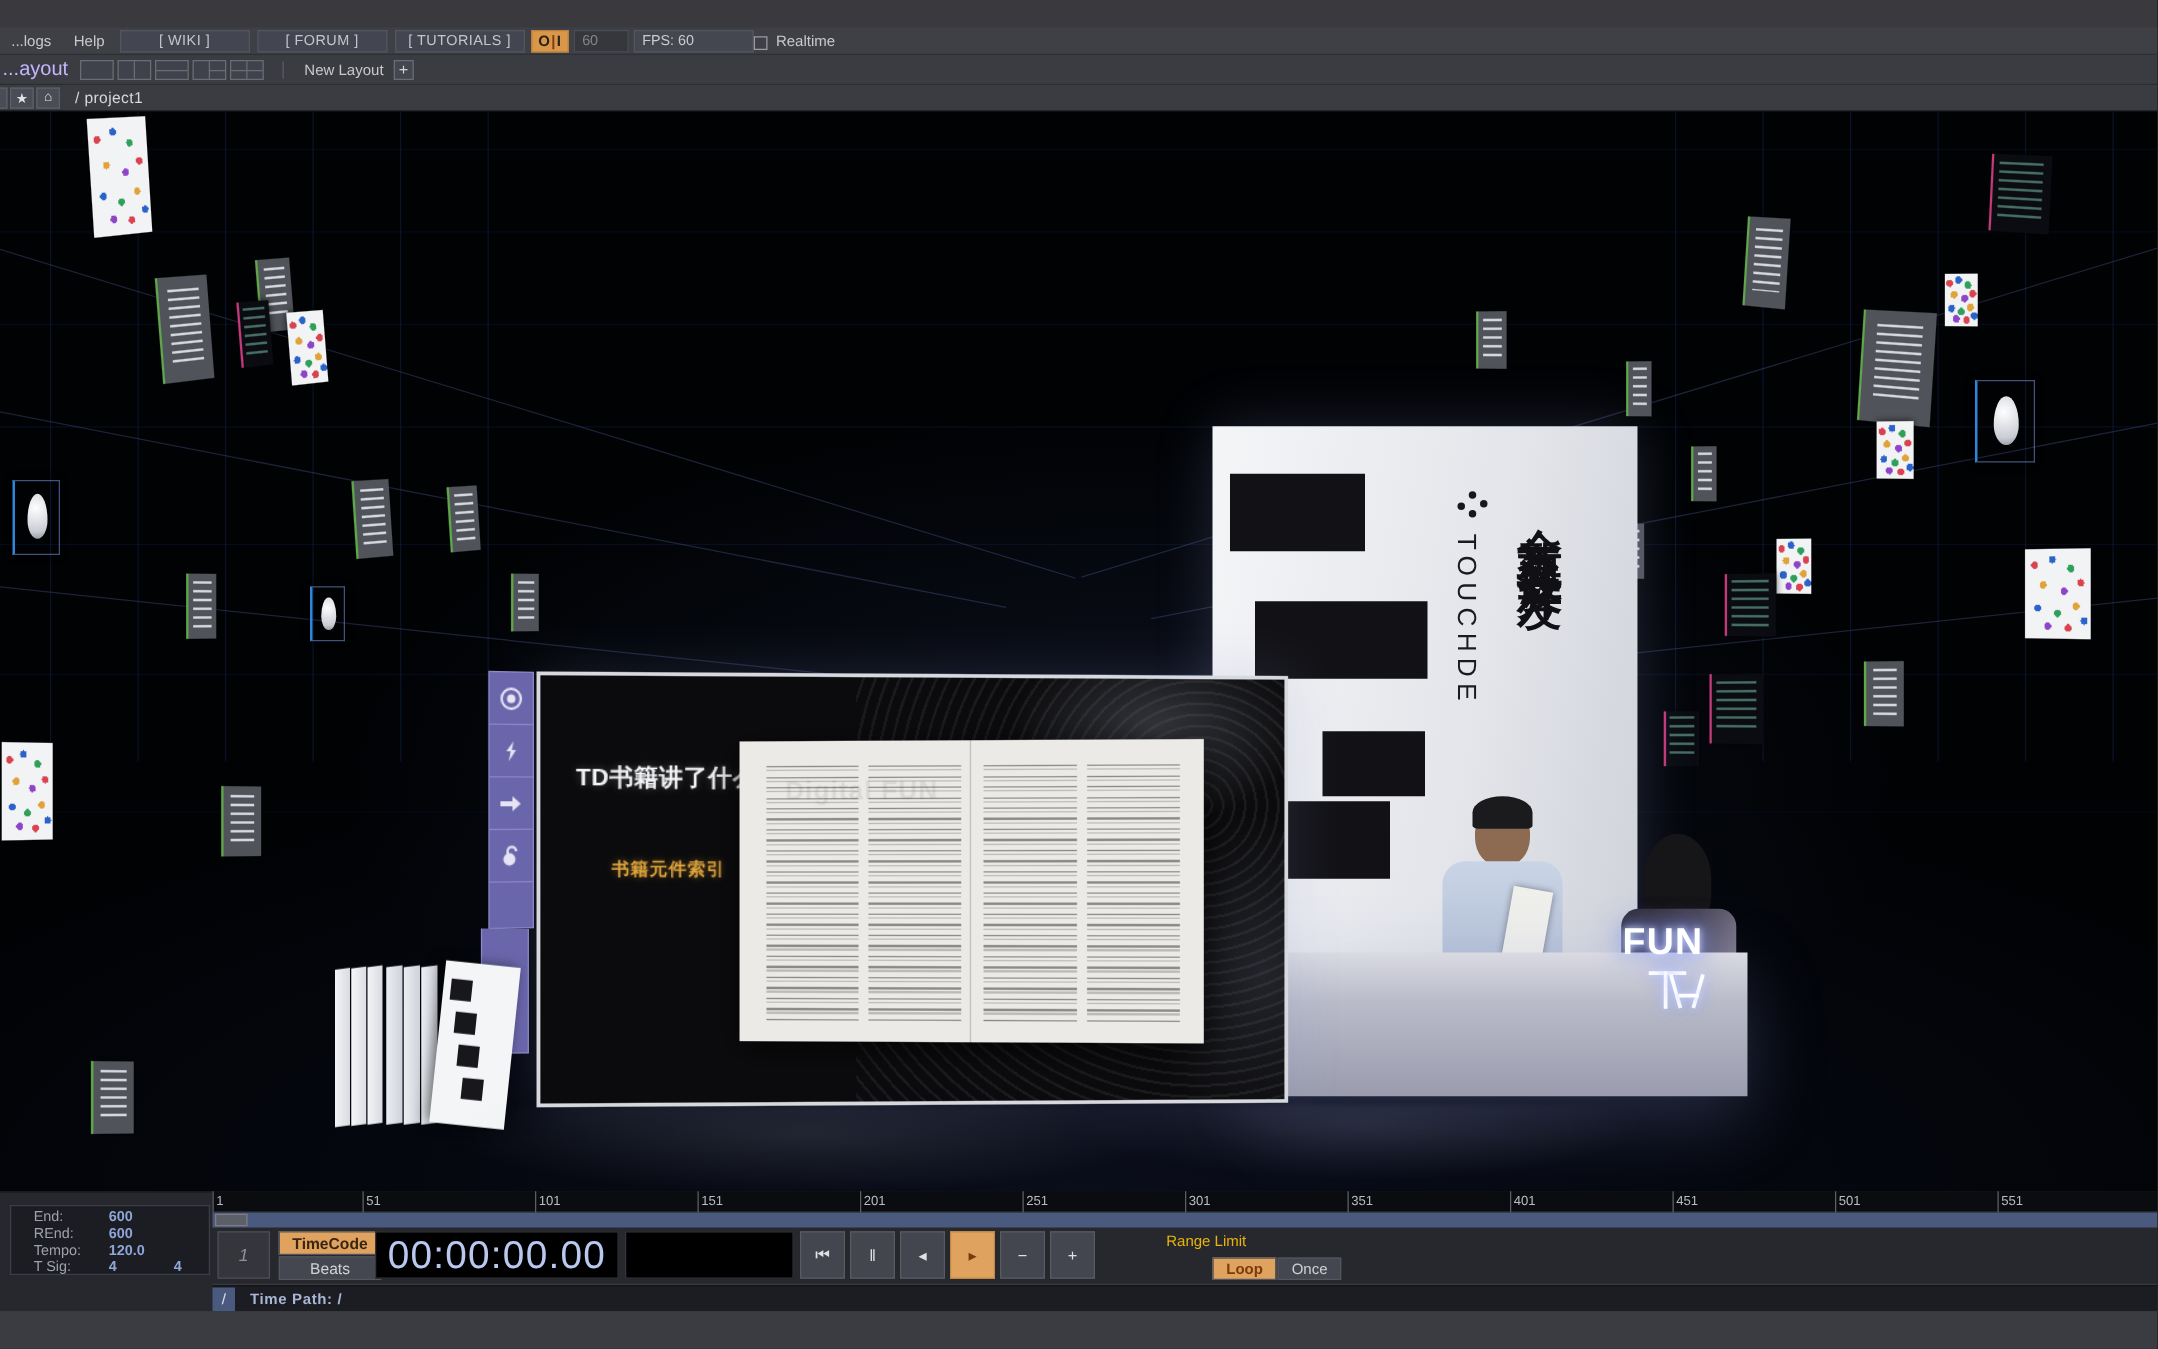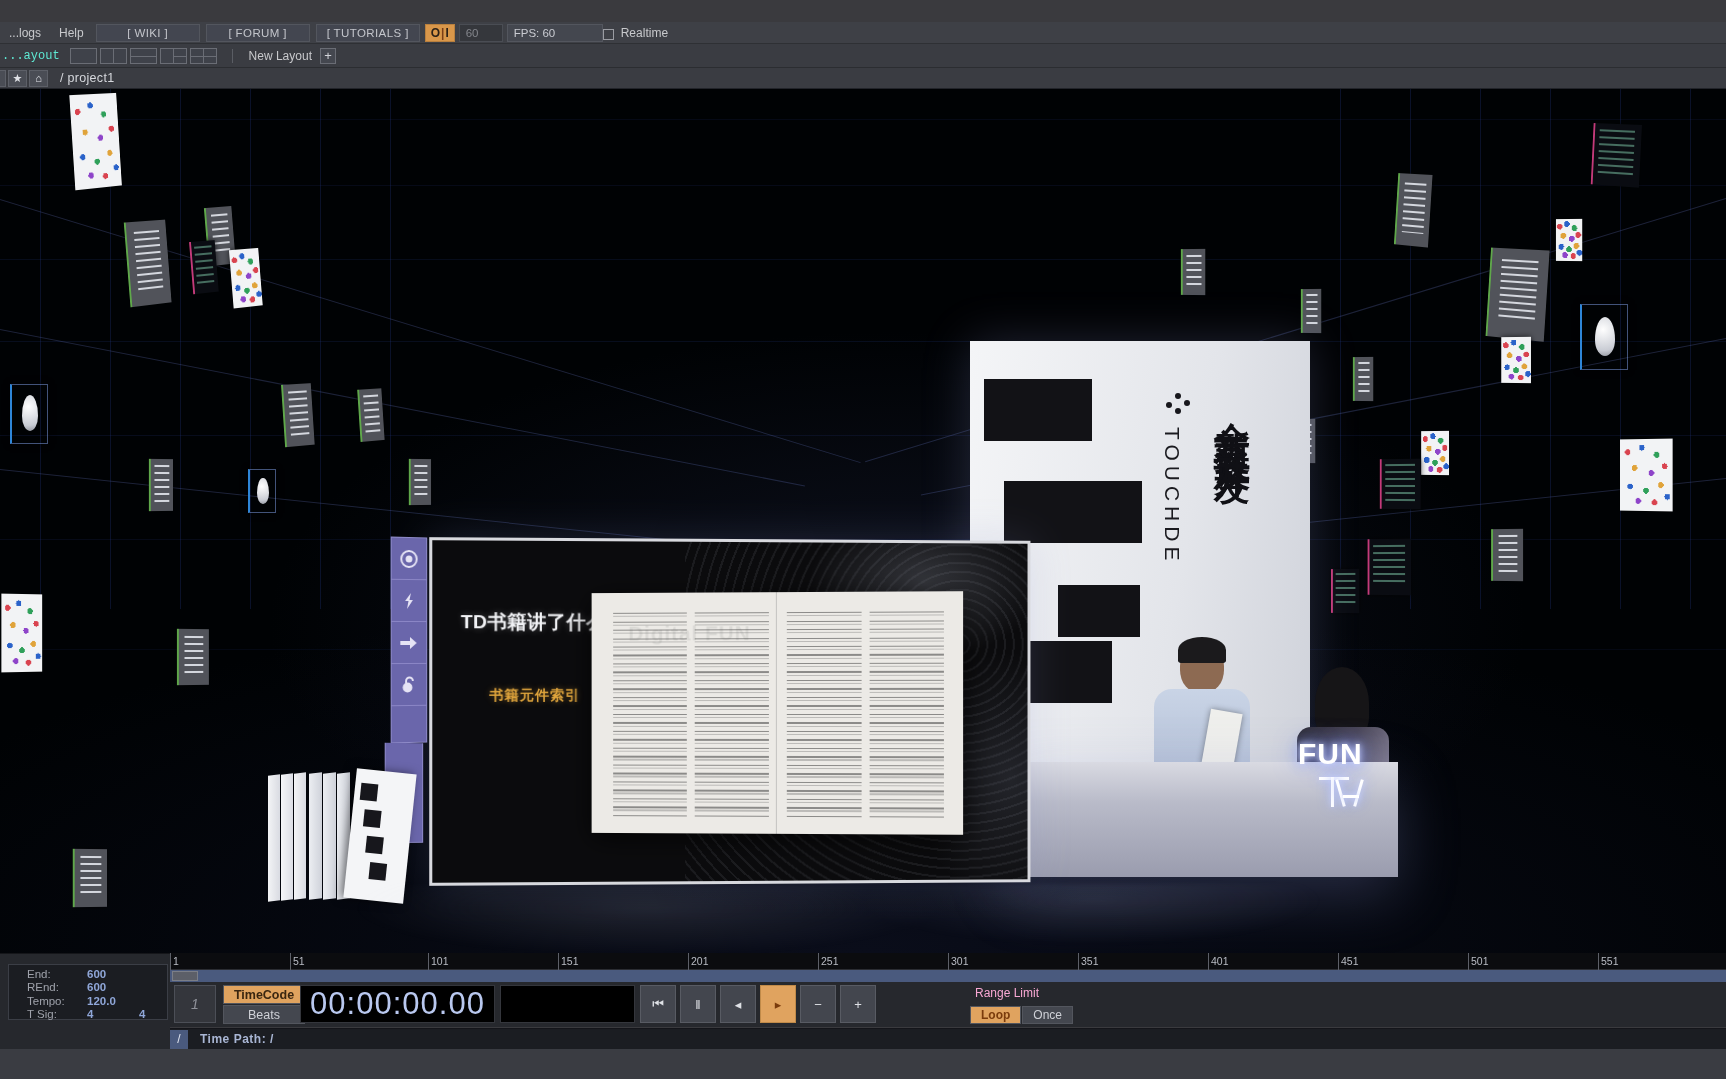--- a/index.html
+++ b/index.html
@@ -50,21 +50,21 @@
     color:#c4c6cc; font-size:11.5px; display:flex; align-items:center;
     padding-left:7px; margin-left:14px; letter-spacing:.1px;
   }
 
   
   .layoutbar{
     position:absolute; left:0; top:44px; width:1726px; height:24px;
     background:#3a3c42; display:flex; align-items:center;
     border-bottom:1px solid #2b2d31;
   }
-  .layout-lab{ color:#5eead4; font-size:12px; padding:0 10px 0 2px;font-family:Liberation Mono, monospace; }
+  .layout-lab{ color:#c4b5fd; font-size:16px; padding:0 10px 0 2px; }
   .lp{ width:27px; height:16px; border:1px solid #6a6d75; margin-right:3px;
        background:#3f424a; position:relative; }
   .lp i{ position:absolute; background:#6a6d75; }
   .lp-sep{ width:1px; height:14px; background:#5a5d64; margin:0 12px; }
   .newlayout{ color:#c8c9cc; font-size:12px; margin-left:4px; }
   .plus-btn{ width:16px; height:16px; border:1px solid #6a6d75; background:#44474f;
     color:#d2d4d9; font-size:13px; line-height:14px; text-align:center; margin-left:8px; }
 
   
   .pathbar{
@@ -291,21 +291,21 @@
   .time-blank{
     position:absolute; left:330px; top:1px; width:135px; height:38px;
     background:#000000; border:1px solid #34363c;
   }
   .tbtn{
     position:absolute; top:1px; width:36px; height:38px; background:#43464e;
     border:1px solid #585b63; color:#dfe1e6; font-size:13px;
     display:flex; align-items:center; justify-content:center;
   }
   .tbtn.accent{ background:#e0a35f; border-color:#c08a49; color:#7a3b0c; }
-  .rangelab{ position:absolute; left:805px; top:2px; color:#f9a8d4; font-size:12px; }
+  .rangelab{ position:absolute; left:763px; top:2px; color:#eab308; font-size:12px; }
   .loopbtns{ position:absolute; left:800px; top:22px; display:flex; }
   .lbtn{ height:18px; padding:0 10px; font-size:12px; display:flex;
     align-items:center; border:1px solid #53565e; }
   .lbtn.on{ background:#e0a35f; color:#7a3b0c; font-weight:bold; }
   .lbtn.off{ background:#44474f; color:#cfd1d7; margin-left:1px; }
 
   .timepath{
     position:absolute; left:170px; top:1028px; width:1556px; height:21px;
     background:#1b1d22; display:flex; align-items:center; border-top:1px solid #14151a;
   }

